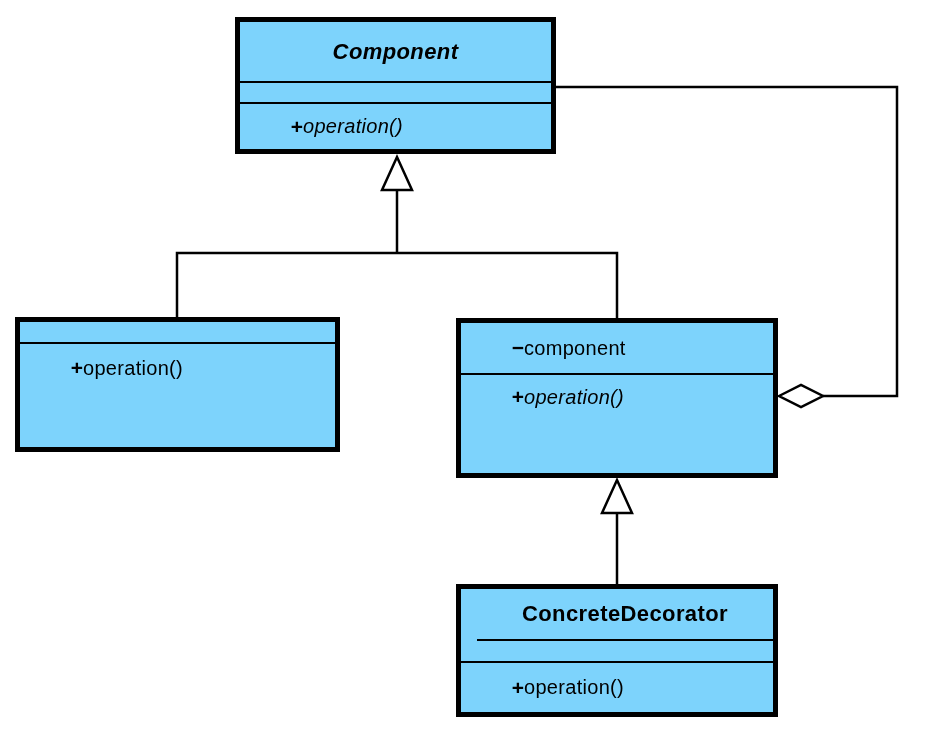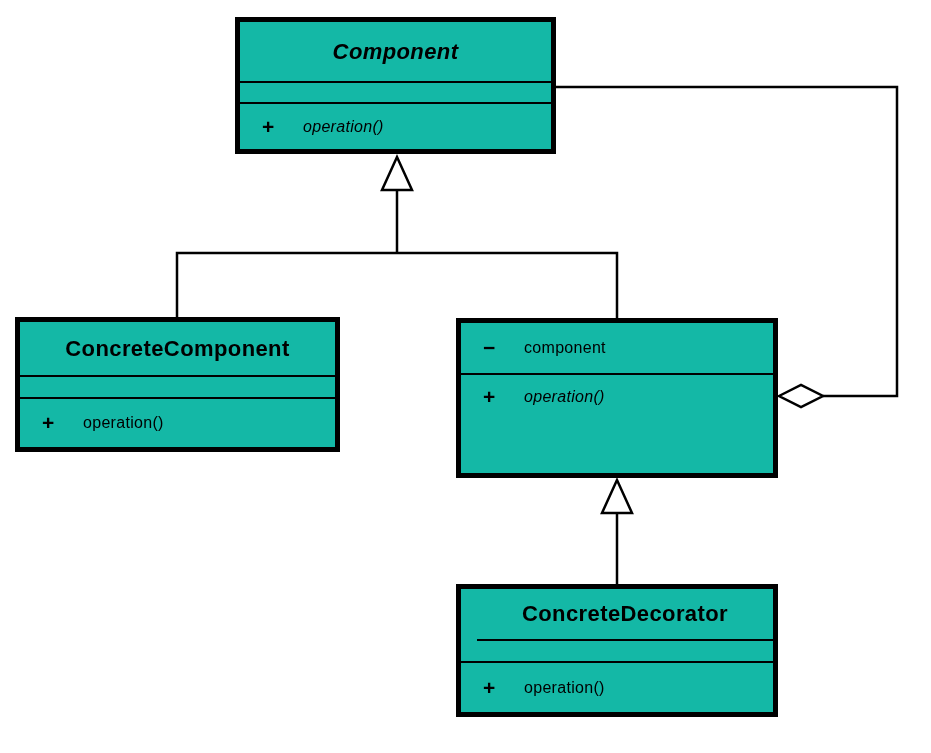--- a/index.html
+++ b/index.html
@@ -14,22 +14,23 @@
     position: absolute; left: 0; top: 0;
     width: 931px; height: 753px;
     background: #ffffff;
   }
   .connectors {
     position: absolute; left: 0; top: 0;
     pointer-events: none;
   }
   .uml-class {
     position: absolute;
-    background: #14b8a6;
+    background: #7dd3fc;
     border: 5px solid #000000;
+    text-align: right;
   }
   .uml-title {
     display: flex; align-items: center; justify-content: center;
     font-weight: bold;
     font-size: 22px;
     letter-spacing: 0.4px;
     border-bottom: 2px solid #000000;
     color: #000000;
   }
   .uml-attrs { border-bottom: 2px solid #000000; }
@@ -39,21 +40,21 @@
     height: 100%;
     padding-left: 22px;
     color: #000000;
   }
   .vis {
     font-weight: bold;
     font-size: 21px;
     width: 41px;
     flex: 0 0 41px;
   }
-  .sig { font-size: 16px; letter-spacing: 0.3px; }
+  .sig { font-size: 20px; letter-spacing: 0.3px; }
   .italic { font-style: italic; }
 </style>
 </head>
 <body>
 
 <div class="canvas">
 
   <svg class="connectors" width="931" height="753" viewBox="0 0 931 753">
 
     <path d="M397 253 L397 190" fill="none" stroke="#000000" stroke-width="2.5"></path>
@@ -72,21 +73,20 @@
     <div class="uml-attrs" style="height:21px;"></div>
     <div class="uml-methods" style="height:45px;">
       <div class="member">
         <span class="vis">+</span>
         <span class="sig italic">operation()</span>
       </div>
     </div>
   </div>
 
   <div class="uml-class" style="left:15px; top:317px; width:325px; height:135px;">
-    <div class="uml-title" style="height:55px;">ConcreteComponent</div>
     <div class="uml-attrs" style="height:22px;"></div>
     <div class="uml-methods" style="height:48px;">
       <div class="member">
         <span class="vis">+</span>
         <span class="sig">operation()</span>
       </div>
     </div>
   </div>
 
   <div class="uml-class" style="left:456px; top:318px; width:322px; height:160px;">

